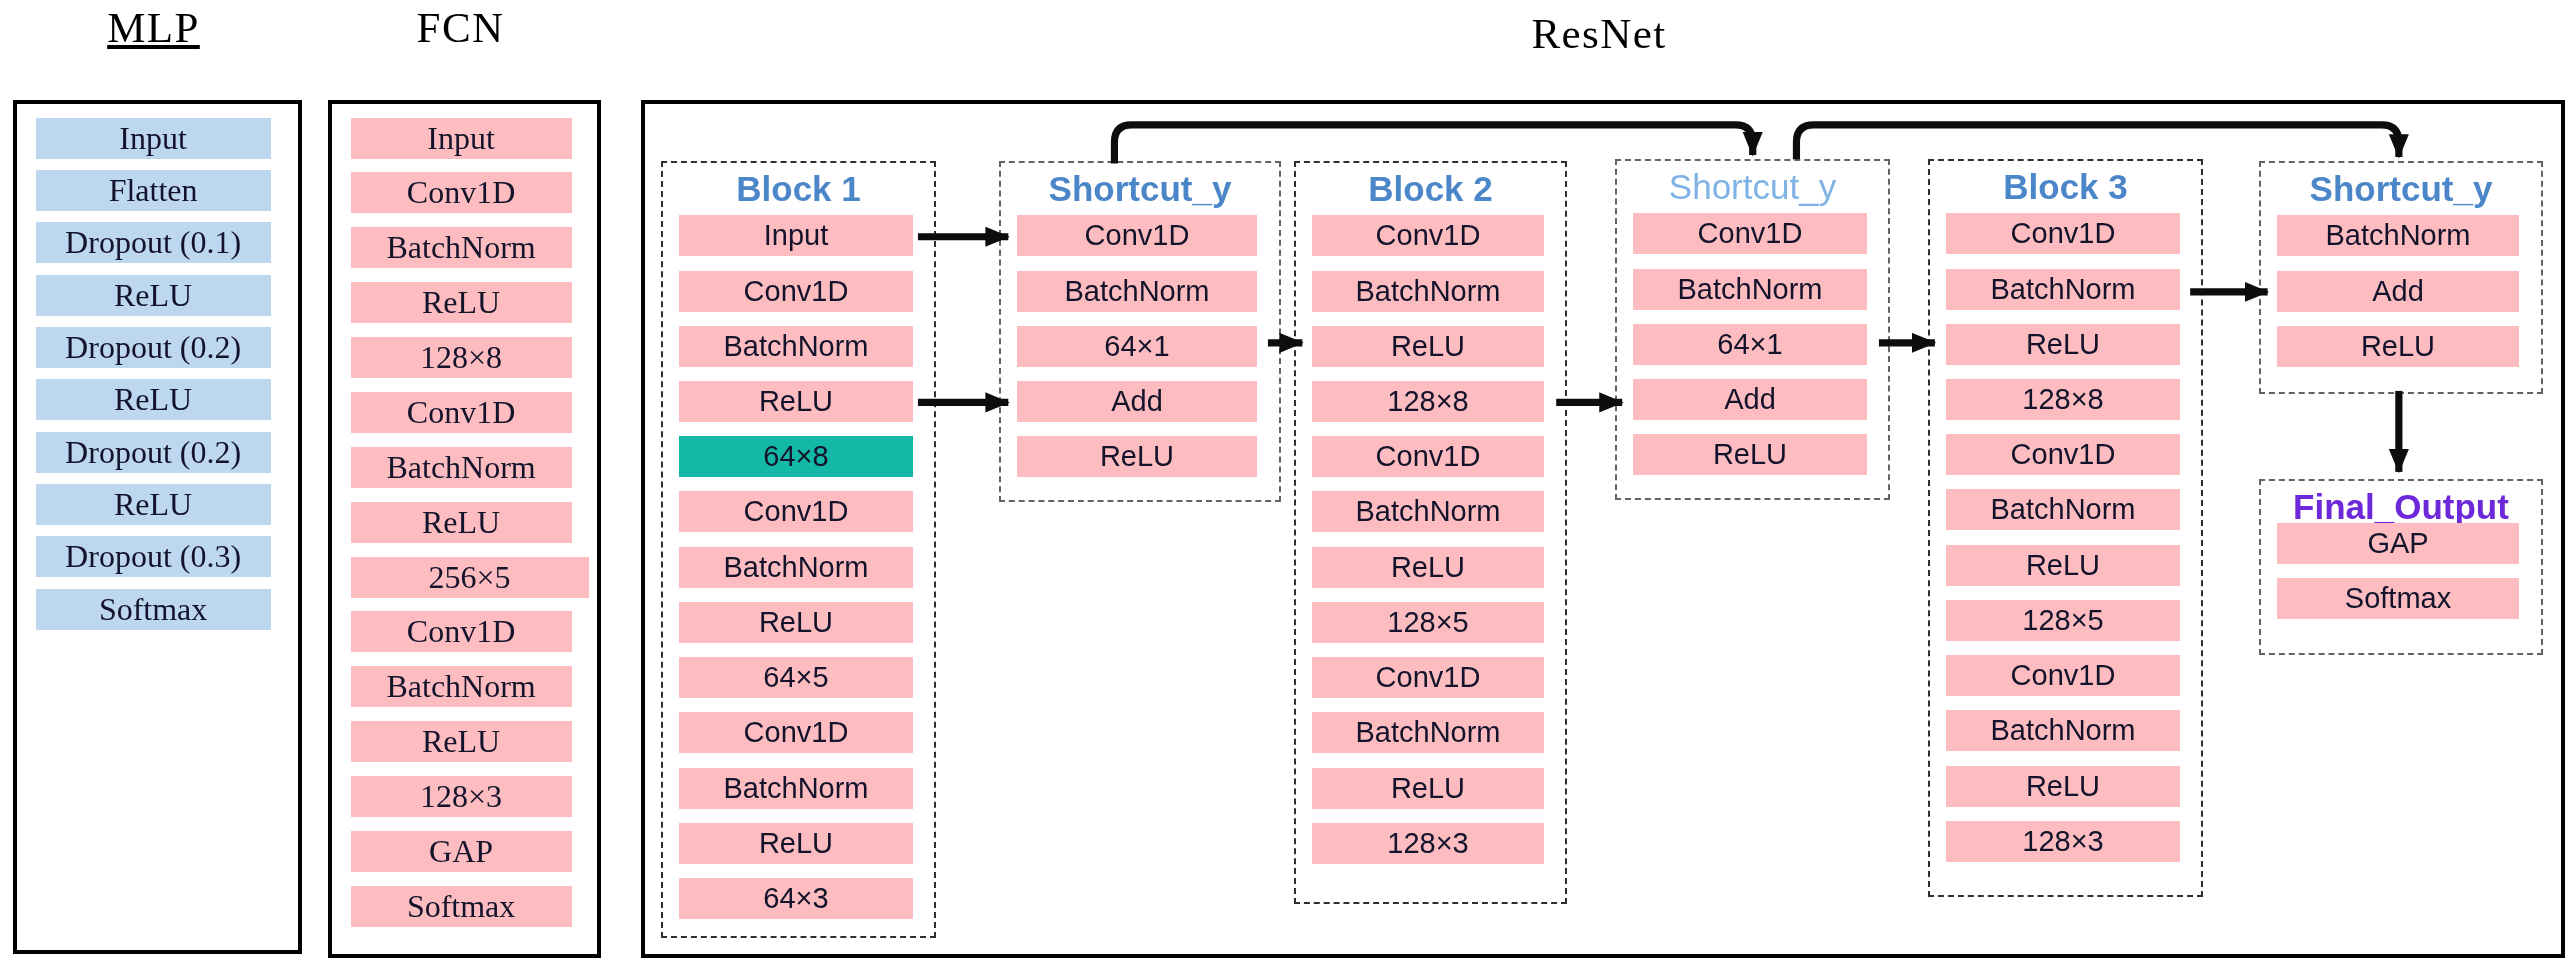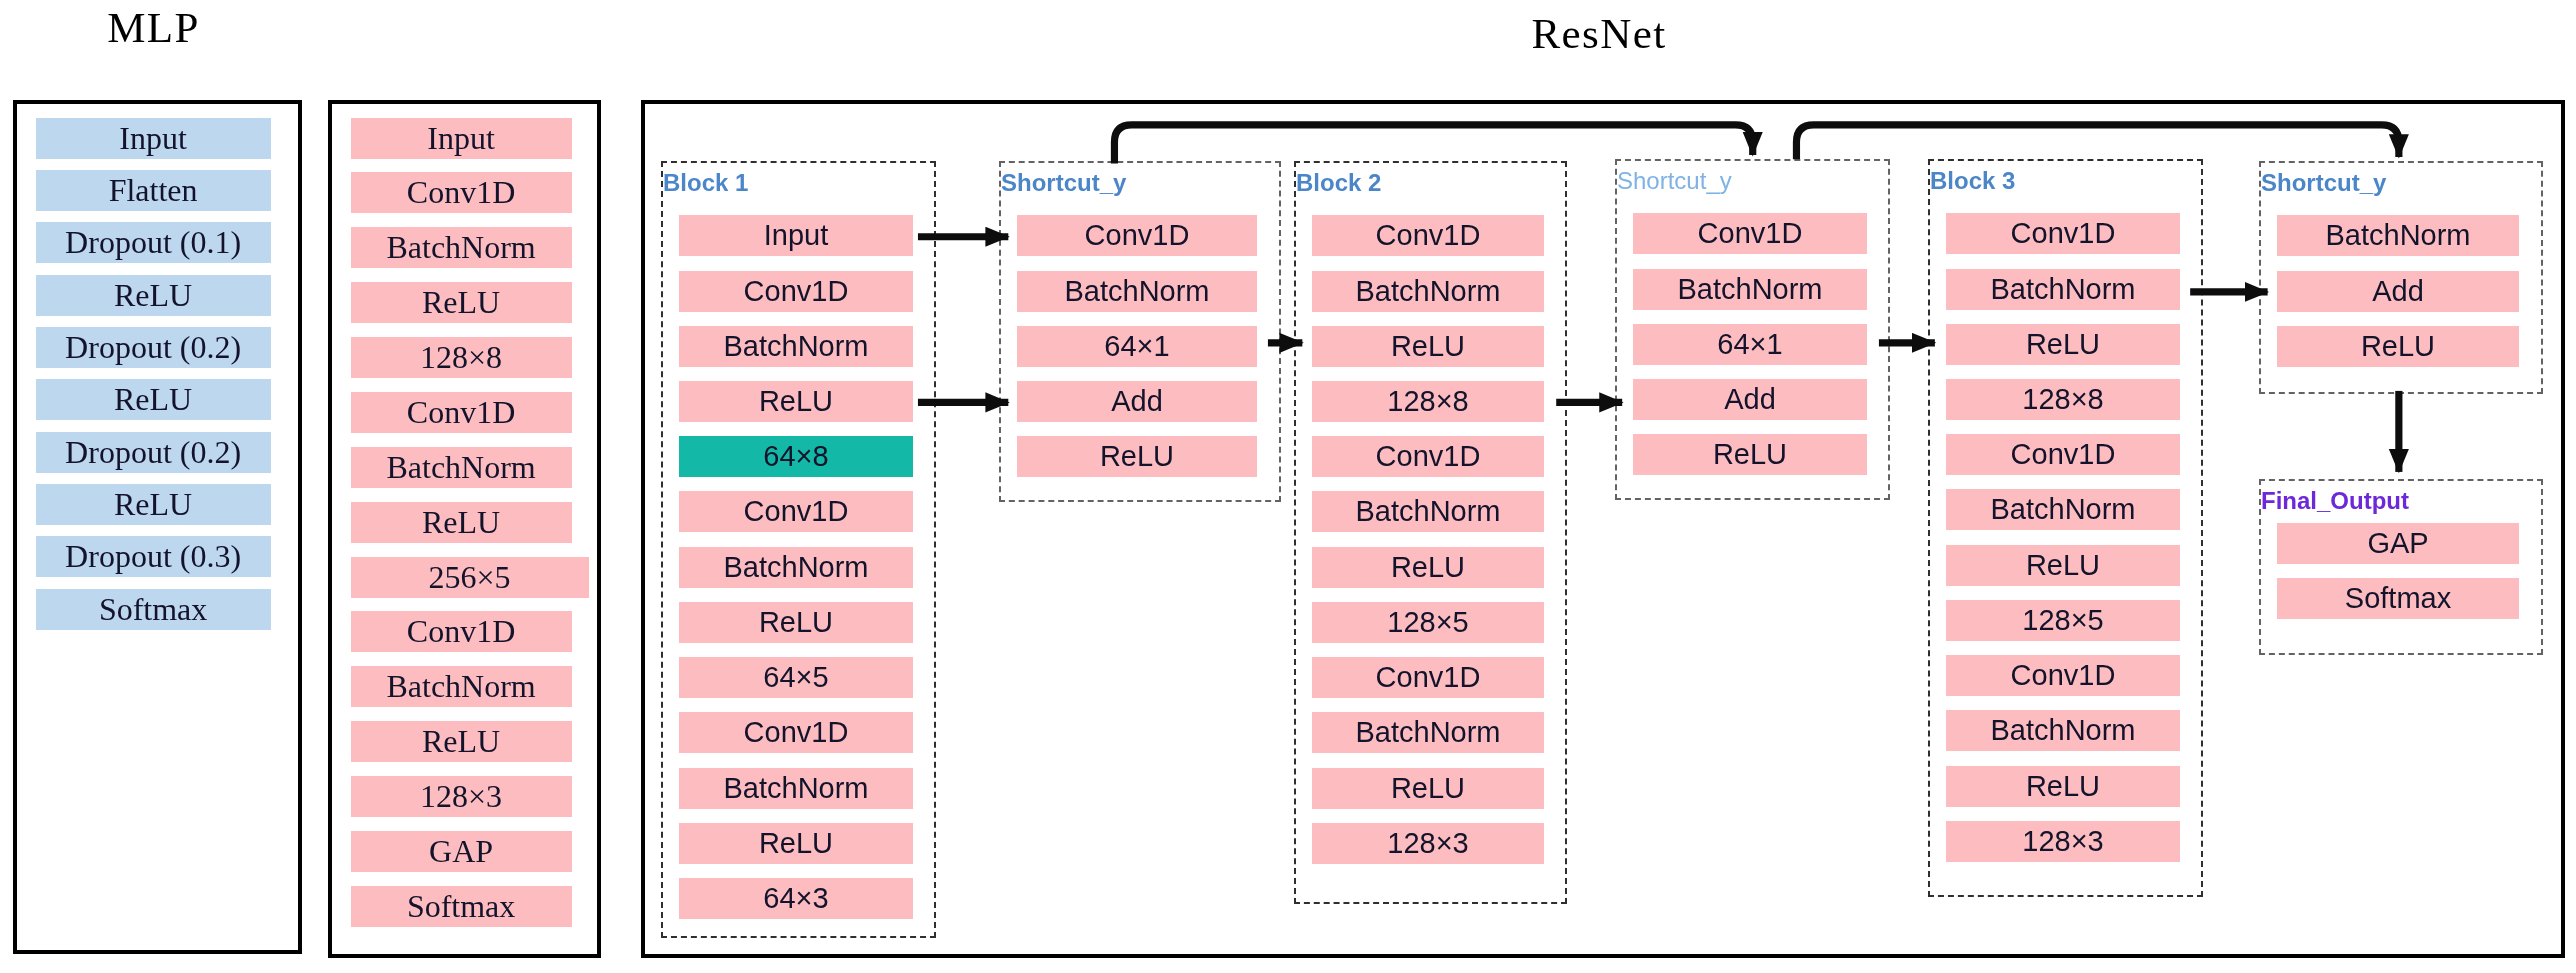--- a/index.html
+++ b/index.html
@@ -4,34 +4,35 @@
 <style>
   html,body{margin:0;padding:0;background:#ffffff;}
   .canvas{position:relative;width:2576px;height:974px;background:#ffffff;overflow:hidden;
           font-family:"Liberation Sans",sans-serif;}
   .big-title{position:absolute;text-align:center;font-family:"Liberation Serif",serif;
              font-size:43px;color:#000;letter-spacing:1.4px;}
   .outer-box{position:absolute;border:4.3px solid #000;background:#ffffff;}
   .net-block{position:absolute;background:#ffffff;}
   .kind-block{border:2.9px dashed #2f2f2f;}
   .kind-shortcut,.kind-final,.kind-shortcut-light{border:2.9px dashed #636363;}
-  .block-title{position:absolute;left:0;right:0;top:5.7px;
-               font-size:24px;font-weight:bold;}
+  .block-title{position:absolute;left:0;right:0;top:5.7px;text-align:center;
+               font-size:35px;font-weight:bold;}
   .layer-row{position:absolute;text-align:center;line-height:41px;height:41px;
              color:#13132b;white-space:nowrap;overflow:hidden;}
   .layer-serif{font-family:"Liberation Serif",serif;font-size:32px;}
   .layer-sans{font-family:"Liberation Sans",sans-serif;font-size:29px;}
   svg.wires{position:absolute;left:0;top:0;pointer-events:none;}
 </style>
 </head>
 <body>
 
 <div class="canvas">
 
-  <div class="big-title" style="left:13px;top:2.9px;width:281px;">MLP</div>
+  <div class="big-title" style="left:13px;top:2.9px;width:281px;text-decoration:underline;">MLP</div>
+  <div class="big-title" style="left:328px;top:2.9px;width:265px;">FCN</div>
   <div class="big-title" style="left:641px;top:9px;width:1916px;">ResNet</div>
 
   <div class="outer-box" style="left:13px;top:100px;width:281px;height:846px;" id="mlp-frame">
       <div class="layer-row layer-serif" style="left: 18.6px; width: 235px; top: 13.6px; background: rgb(189, 215, 238);">Input</div>
       <div class="layer-row layer-serif" style="left: 18.6px; width: 235px; top: 66px; background: rgb(189, 215, 238);">Flatten</div>
       <div class="layer-row layer-serif" style="left: 18.6px; width: 235px; top: 118px; background: rgb(189, 215, 238);">Dropout (0.1)</div>
       <div class="layer-row layer-serif" style="left: 18.6px; width: 235px; top: 171px; background: rgb(189, 215, 238);">ReLU</div>
       <div class="layer-row layer-serif" style="left: 18.6px; width: 235px; top: 223px; background: rgb(189, 215, 238);">Dropout (0.2)</div>
       <div class="layer-row layer-serif" style="left: 18.6px; width: 235px; top: 275px; background: rgb(189, 215, 238);">ReLU</div>
       <div class="layer-row layer-serif" style="left: 18.6px; width: 235px; top: 328px; background: rgb(189, 215, 238);">Dropout (0.2)</div>

